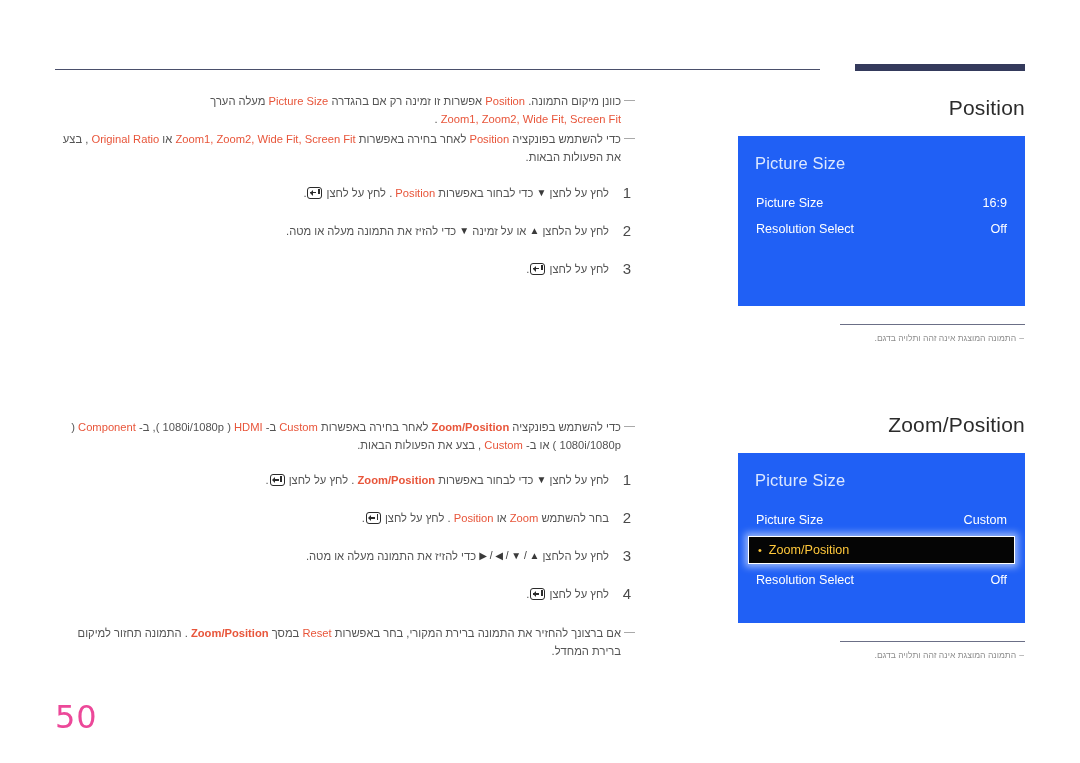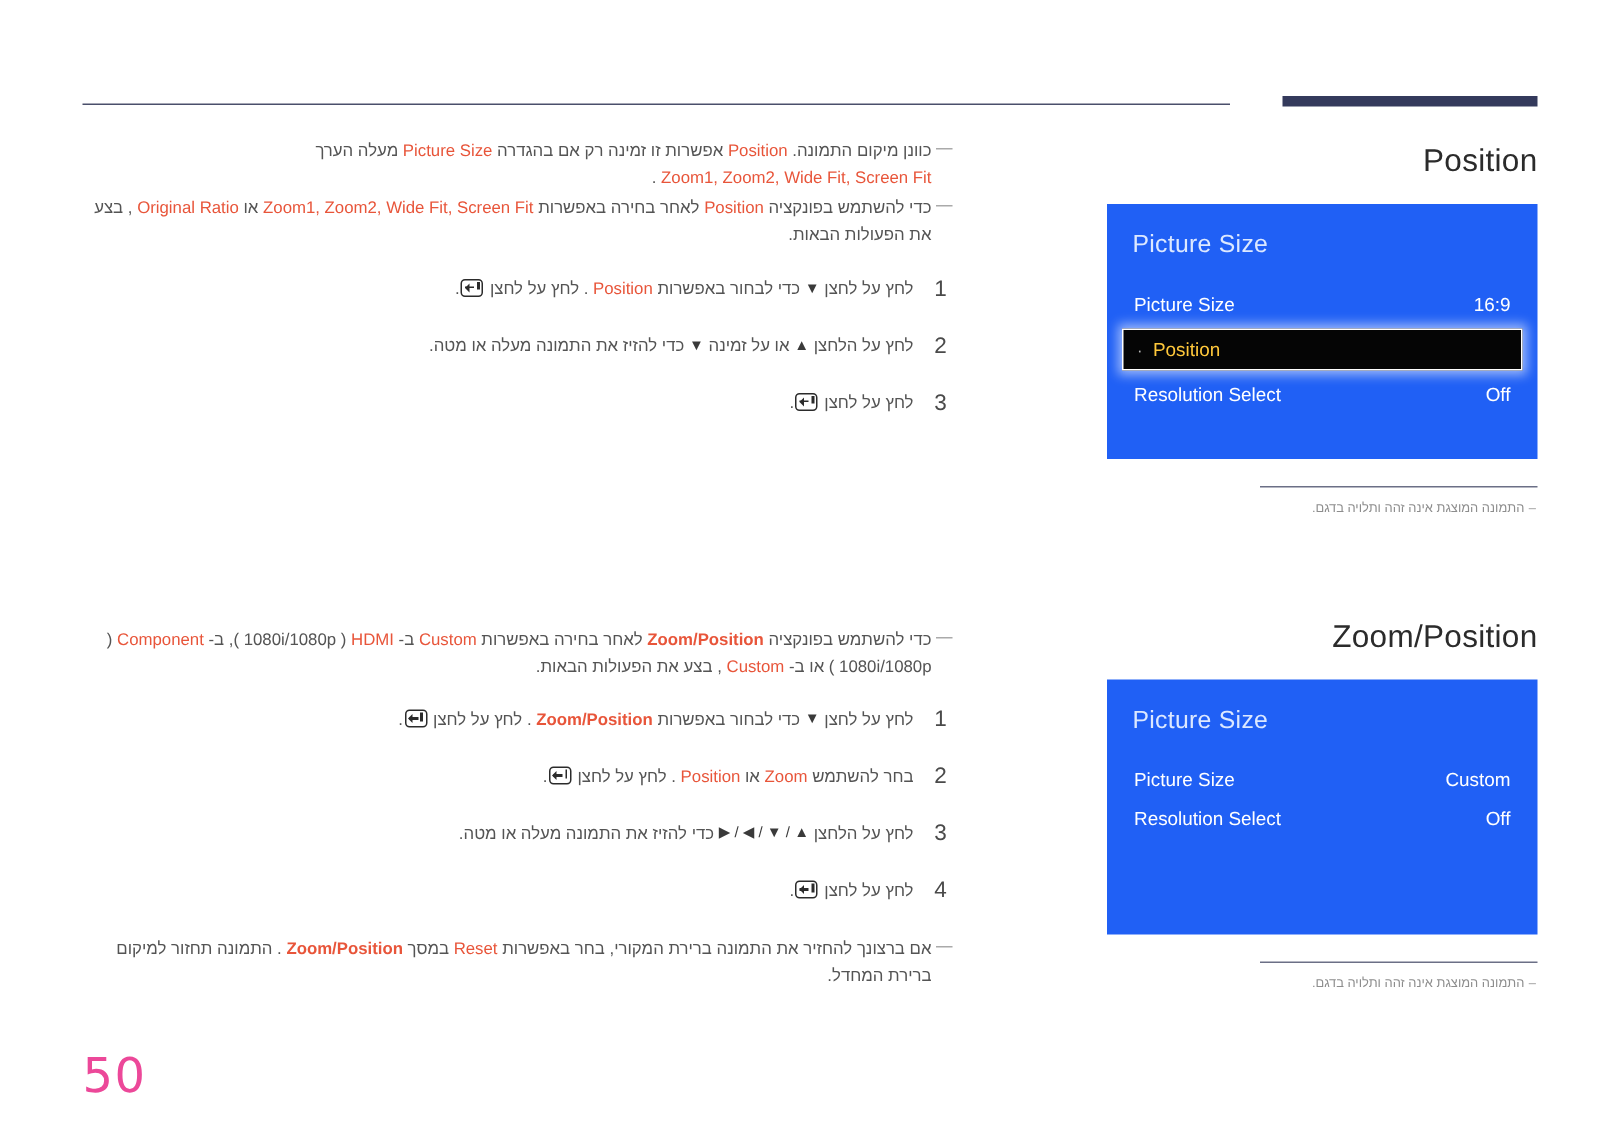--- a/index.html
+++ b/index.html
@@ -237,43 +237,43 @@
 <div class="pagenum">50</div>
 
 <div class="right-col rc1">
   <div class="osd-title">Position</div>
   <div class="osd" id="osd-1">
       <div class="osd-head">Picture Size</div>
       <div class="osd-row">
         <span><span>Picture Size</span></span>
         <span class="val">16:9</span>
       </div>
-      <div class="osd-row sel">
-        <span><span class="bullet bullet-gray">·</span><span>Position</span></span>
-        <span class="val"></span>
-      </div>
       <div class="osd-row">
         <span><span>Resolution Select</span></span>
         <span class="val">Off</span>
       </div>
     </div>
   <div class="osd-foot-rule"></div>
   <div class="osd-foot">
     <span class="dash">–</span><span>התמונה המוצגת אינה זהה ותלויה בדגם.</span>
   </div>
 </div>
 
 <div class="right-col rc2">
   <div class="osd-title">Zoom/Position</div>
   <div class="osd" id="osd-2">
       <div class="osd-head">Picture Size</div>
       <div class="osd-row">
         <span><span>Picture Size</span></span>
         <span class="val">Custom</span>
       </div>
+      <div class="osd-row sel">
+        <span><span class="bullet bullet-yellow">•</span><span>Zoom/Position</span></span>
+        <span class="val"></span>
+      </div>
       <div class="osd-row">
         <span><span>Resolution Select</span></span>
         <span class="val">Off</span>
       </div>
     </div>
   <div class="osd-foot-rule"></div>
   <div class="osd-foot">
     <span class="dash">–</span><span>התמונה המוצגת אינה זהה ותלויה בדגם.</span>
   </div>
 </div>

